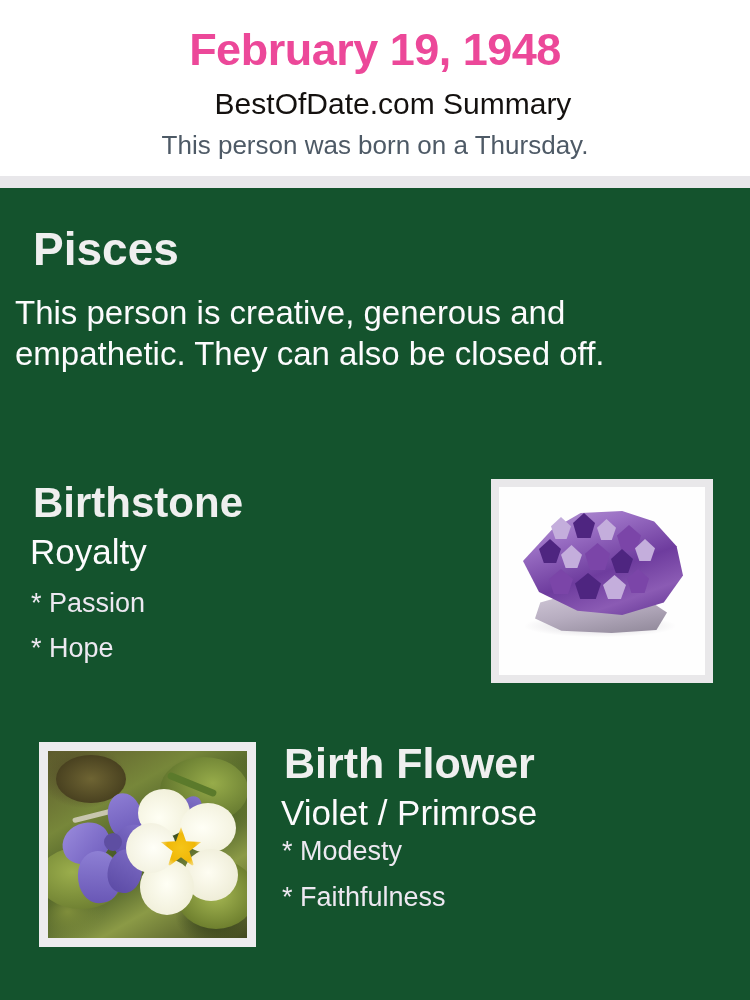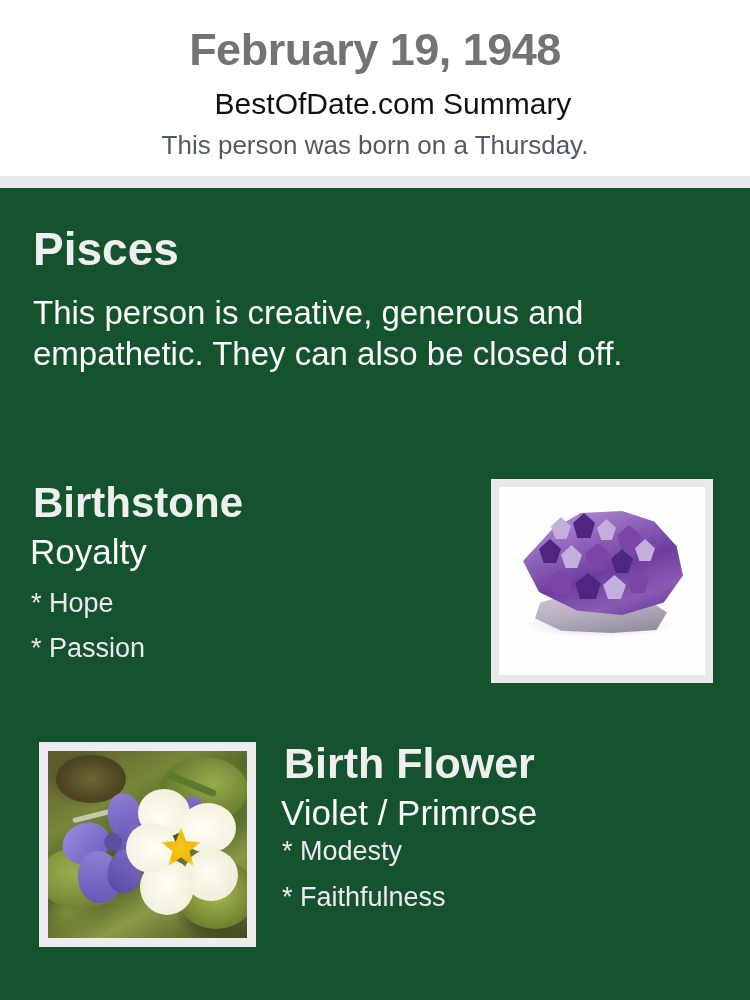--- a/index.html
+++ b/index.html
@@ -13,21 +13,21 @@
   .page { position:relative; width:750px; height:1000px; background:#ffffff; }
 
   
   .header {
     position:absolute; left:0; top:0; width:750px; height:176px;
     background:#ffffff; text-align:center;
   }
   .date-title {
     position:absolute; left:0; top:24px; width:750px;
     font-family:"Liberation Sans", sans-serif;
-    font-size:45px; font-weight:bold; color:#737373;
+    font-size:45px; font-weight:bold; color:#ec4899;
     letter-spacing:-0.5px; line-height:52px; white-space:nowrap;
   }
   .site-summary {
     position:absolute; left:0; top:86px; width:750px;
     font-family:"Liberation Sans", sans-serif;
     font-size:30px; font-weight:normal; color:#14110F;
     line-height:36px; white-space:nowrap;padding-left:36px;
   }
   .born-line {
     position:absolute; left:0; top:129px; width:750px;
@@ -49,21 +49,21 @@
   }
 
   
   .zodiac-title {
     position:absolute; left:33px; top:34px;
     font-family:"Liberation Sans", sans-serif;
     font-size:46px; font-weight:bold; color:#EFEFEF;
     line-height:54px; letter-spacing:0px;
   }
   .zodiac-desc {
-    position:absolute; left:33px; top:104px; width:675px;
+    position:absolute; left:15px; top:104px; width:675px;
     font-family:"Liberation Sans", sans-serif;
     font-size:33px; font-weight:normal; color:#FCFBFD;
     line-height:41px;
   }
 
   
   .stone-title {
     position:absolute; left:33px; top:290px;
     font-family:"Liberation Sans", sans-serif;
     font-size:42px; font-weight:bold; color:#EFEFEF;
@@ -168,22 +168,22 @@
   <div class="separator"></div>
 
   <div class="body-panel">
 
     <div class="zodiac-title">Pisces</div>
     <div class="zodiac-desc">This person is creative, generous and empathetic. They can also be closed off.</div>
 
     <div class="stone-title">Birthstone</div>
     <div class="stone-name">Royalty</div>
     <ul class="stone-traits">
+      <li>* Passion</li>
       <li>* Hope</li>
-      <li>* Passion</li>
     </ul>
 
     <div class="stone-frame">
       <div class="stone-photo">
         <div class="am-shadow"></div>
         <div class="am-base"></div>
         <div class="am-body"></div>
 
         <div class="am-l" style="left:52px;  top:30px; width:20px; height:22px; clip-path:polygon(50% 0%,100% 42%,78% 100%,22% 100%,0% 42%);"></div>
         <div class="am-d" style="left:74px;  top:26px; width:22px; height:25px; clip-path:polygon(50% 0%,100% 40%,80% 100%,20% 100%,0% 40%);"></div>

